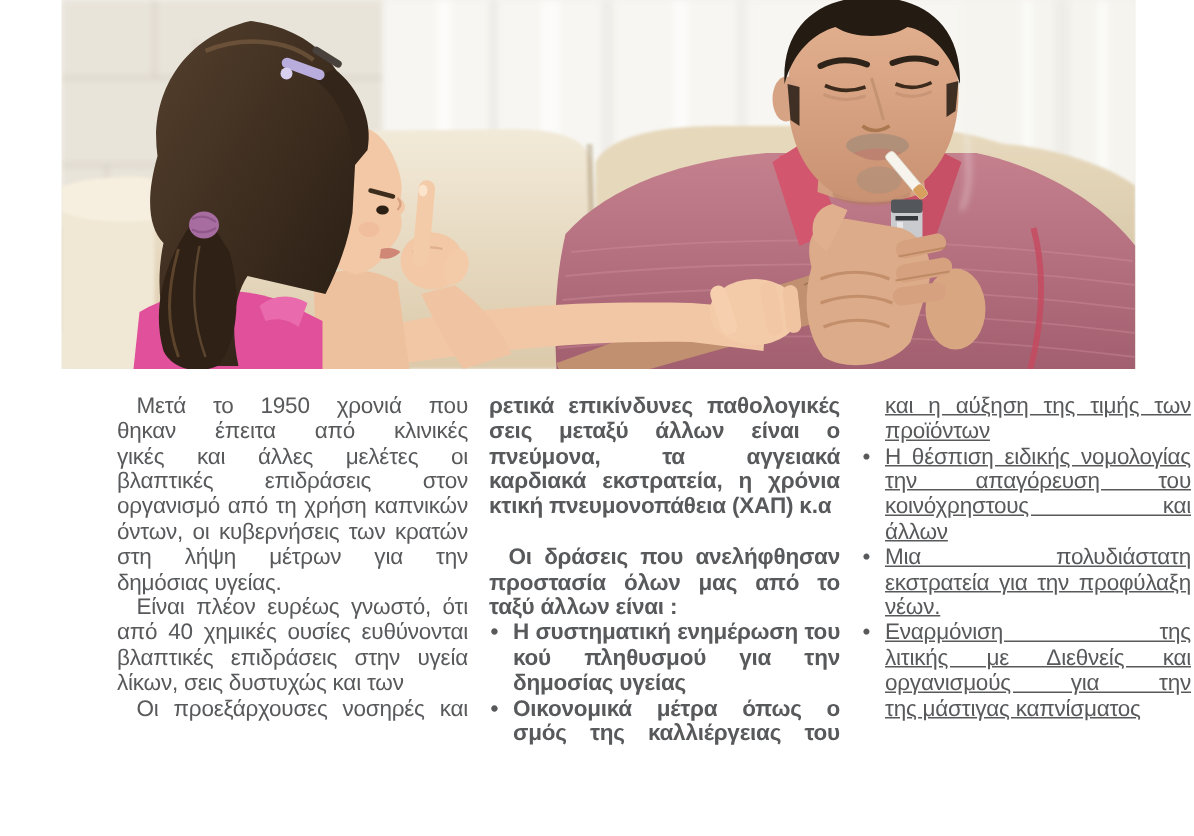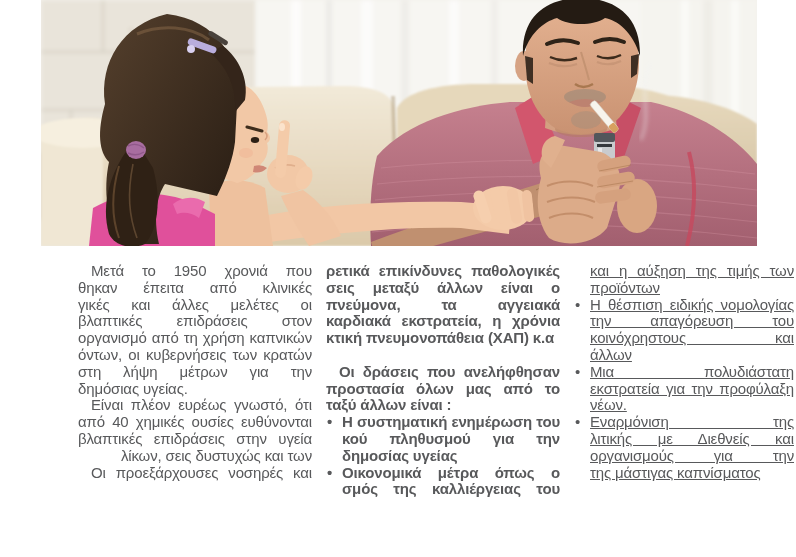--- a/index.html
+++ b/index.html
@@ -11,21 +11,21 @@
          overflow:hidden;background:#f3f1ec;}
   .photo svg{display:block;}
   .article{position:absolute;left:0;top:0;width:796px;height:557px;}
   .col{position:absolute;top:263px;color:#58595b;font-size:15px;
        letter-spacing:-0.15px;font-weight:400;margin-left:37px;}
   .col-1{left:41px;width:234px;}
   .col-2{left:289px;width:234px;font-weight:bold;}
   .col-3{left:537px;width:220px;text-decoration:underline;}
   .line{position:relative;height:16.8px;line-height:16.8px;overflow:hidden;
         text-align:justify;text-align-last:justify;white-space:normal;}
-  .line.s-nl,.line.s-cl{text-align:right;text-align-last:left;}
+  .line.s-nl,.line.s-cl{text-align:left;text-align-last:left;}
   .line.s-i{text-indent:13px;}
   .line.s-b,.line.s-c,.line.s-cl{padding-left:16px;}
   .line.s-gap{height:16.8px;}
   .marker{position:absolute;left:1px;top:0;text-indent:0;}
 </style>
 </head>
 <body>
 
 <div class="sheet">
 

